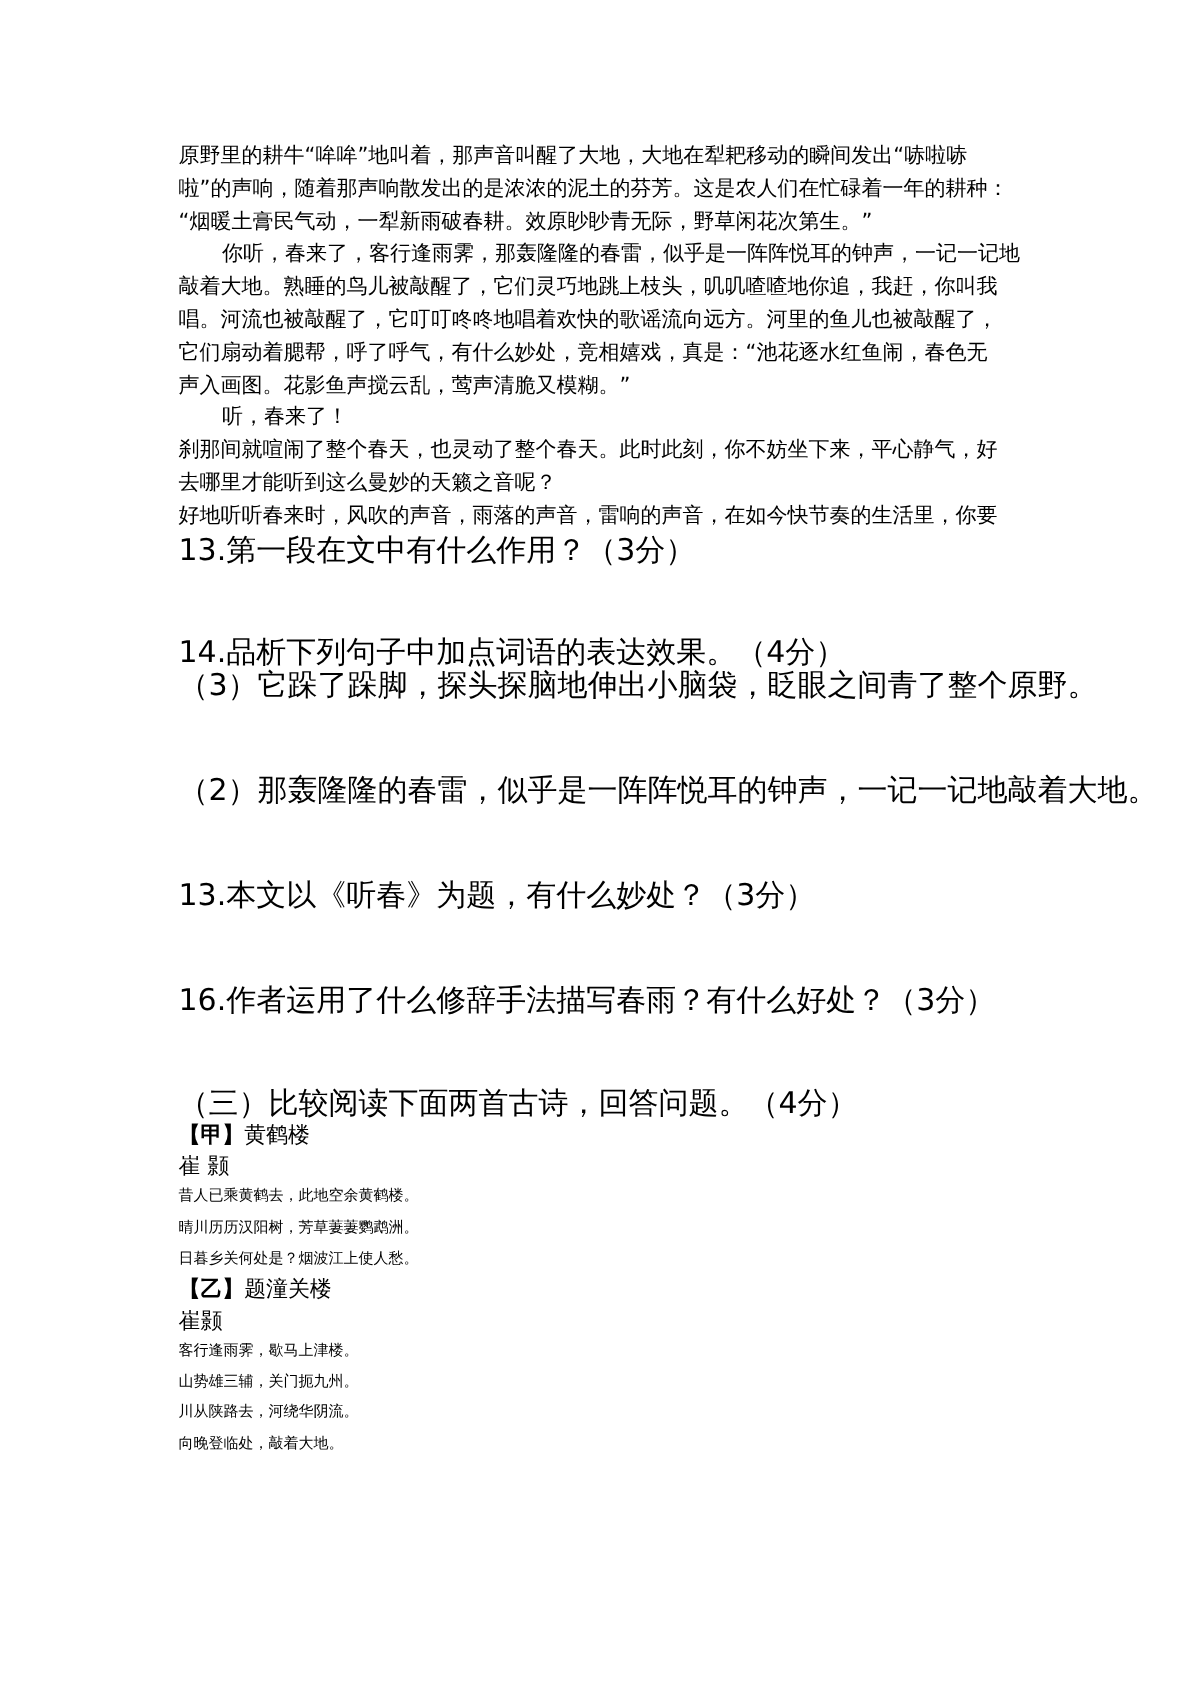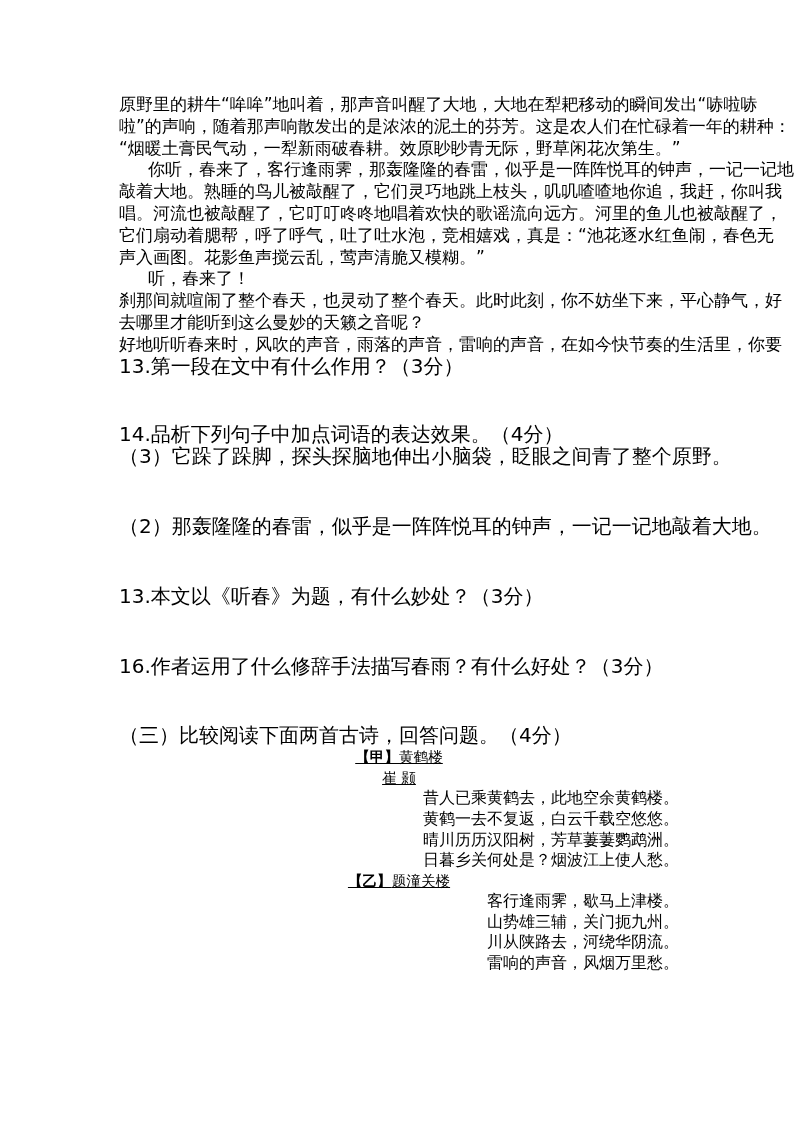--- a/index.html
+++ b/index.html
@@ -1,42 +1,42 @@
 <!DOCTYPE html>
 <html><head>
 <meta charset="utf-8">
 <style>
   html, body { margin: 0; padding: 0; background: #ffffff; }
   body { width: 794px; height: 1123px; position: relative; overflow: hidden;
          font-family: "DejaVu Sans", sans-serif; color: #000; }
   .page { position: absolute; left: 119px; top: 94px; width: 560px; }
-  .line { font-size: 17px; line-height: 21.8px; white-space: nowrap; letter-spacing: 0px; }
+  .line { font-size: 14px; line-height: 21.8px; white-space: nowrap; letter-spacing: 0px; }
   .q { font-size: 20px; line-height: 21.8px; margin: 0; white-space: nowrap; }
   .gap-a { height: 47px; }
   .gap-b { height: 48px; }
-  .poem-line { font-size: 16px; line-height: 20.6px; text-align: right; white-space: nowrap; }
-  .poem-title { font-size: 14.6px; line-height: 20.6px; text-align: center; text-decoration: underline; }
+  .poem-line { font-size: 10px; line-height: 20.6px; text-align: left; white-space: nowrap; }
+  .poem-title { font-size: 14.6px; line-height: 20.6px; text-align: left; }
   .bracket { font-weight: bold; }
 </style>
 </head>
 <body>
 
 <div class="page">
 
   <div>
     <div class="line">原野里的耕牛“哞哞”地叫着，那声音叫醒了大地，大地在犁耙移动的瞬间发出“哧啦哧</div>
     <div class="line">啦”的声响，随着那声响散发出的是浓浓的泥土的芬芳。这是农人们在忙碌着一年的耕种：</div>
     <div class="line">“烟暖土膏民气动，一犁新雨破春耕。效原眇眇青无际，野草闲花次第生。”</div>
   </div>
 
   <div>
     <div class="line" style="padding-left:29px">你听，春来了，客行逢雨霁，那轰隆隆的春雷，似乎是一阵阵悦耳的钟声，一记一记地</div>
     <div class="line">敲着大地。熟睡的鸟儿被敲醒了，它们灵巧地跳上枝头，叽叽喳喳地你追，我赶，你叫我</div>
     <div class="line">唱。河流也被敲醒了，它叮叮咚咚地唱着欢快的歌谣流向远方。河里的鱼儿也被敲醒了，</div>
-    <div class="line">它们扇动着腮帮，呼了呼气，吐了吐水泡，竞相嬉戏，真是：“池花逐水红鱼闹，春色无</div>
+    <div class="line">它们扇动着腮帮，呼了呼气，有什么妙处，竞相嬉戏，真是：“池花逐水红鱼闹，春色无</div>
     <div class="line">声入画图。花影鱼声搅云乱，莺声清脆又模糊。”</div>
   </div>
 
   <div class="line" style="padding-left:29px">听，春来了！</div>
 
   <div>
     <div class="line">刹那间就喧闹了整个春天，也灵动了整个春天。此时此刻，你不妨坐下来，平心静气，好</div>
     <div class="line">去哪里才能听到这么曼妙的天籁之音呢？</div>
     <div class="line">好地听听春来时，风吹的声音，雨落的声音，雷响的声音，在如今快节奏的生活里，你要</div>
   </div>
@@ -57,28 +57,28 @@
   <div class="gap-b"></div>
 
   <div class="q">（三）比较阅读下面两首古诗，回答问题。（4分）</div>
 
   <div style="margin-top:0px;">
     <div class="poem-title">
       <span class="bracket">【甲】</span><span>黄鹤楼</span>
     </div>
     <div class="poem-title">崔 颢</div>
     <div class="poem-line">昔人已乘黄鹤去，此地空余黄鹤楼。</div>
-    <div class="poem-line">黄鹤一去不复返，白云千载空悠悠。</div>
     <div class="poem-line">晴川历历汉阳树，芳草萋萋鹦鹉洲。</div>
     <div class="poem-line">日暮乡关何处是？烟波江上使人愁。</div>
   </div>
 
   <div>
     <div class="poem-title">
       <span class="bracket">【乙】</span><span>题潼关楼</span>
     </div>
+    <div class="poem-title">崔颢</div>
     <div class="poem-line">客行逢雨霁，歇马上津楼。</div>
     <div class="poem-line">山势雄三辅，关门扼九州。</div>
     <div class="poem-line">川从陕路去，河绕华阴流。</div>
-    <div class="poem-line">雷响的声音，风烟万里愁。</div>
+    <div class="poem-line">向晚登临处，敲着大地。</div>
   </div>
 
 </div>
 
 </body></html>

